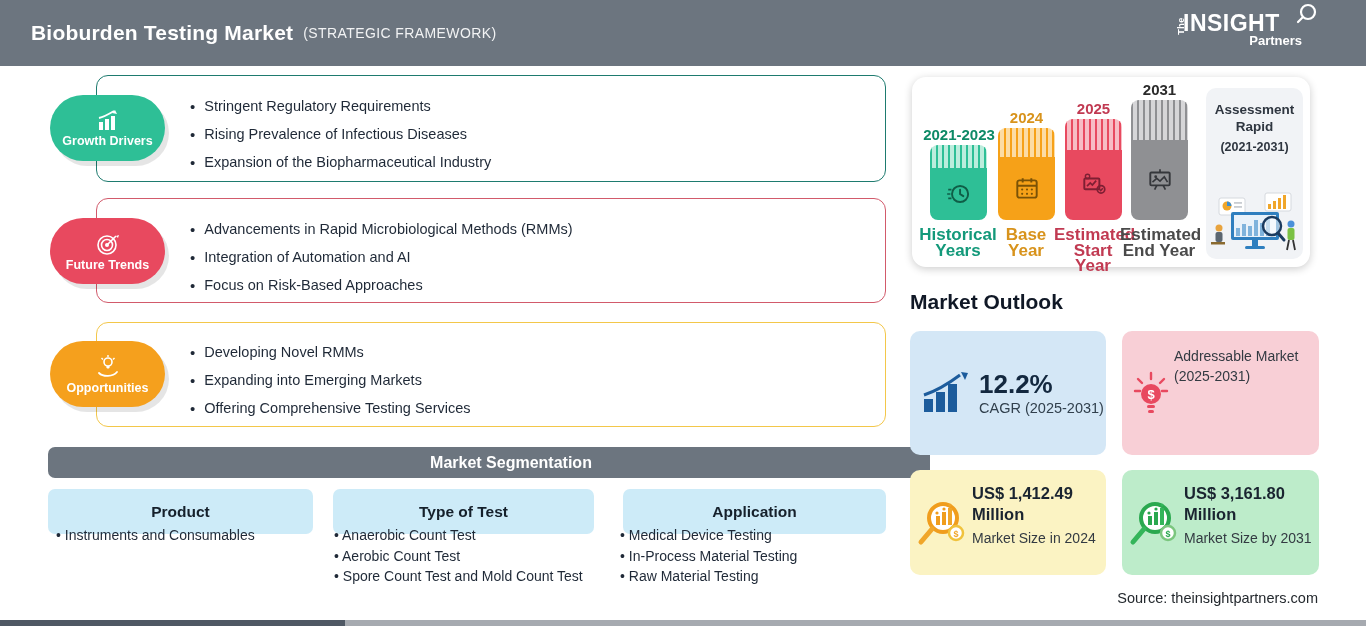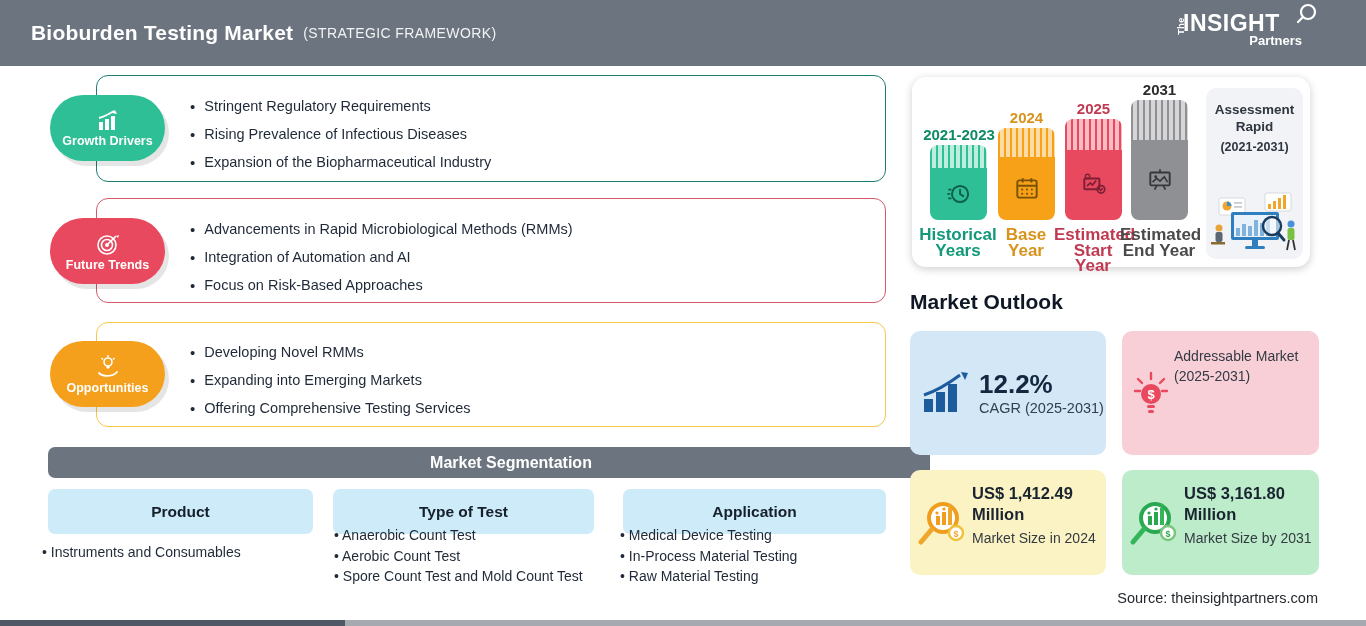--- a/index.html
+++ b/index.html
@@ -39,21 +39,21 @@
 
   
   .segbar{position:absolute;left:48px;top:447px;width:838px;height:31px;background:#6C757F;
           border-radius:7px;display:flex;align-items:center;justify-content:center;
           color:#fff;font-weight:700;font-size:16px;padding-left:44px;}
   .seghead{position:absolute;top:489px;height:45px;background:#CDEBF8;border-radius:7px;
            display:flex;align-items:center;justify-content:center;font-weight:700;
            font-size:15.5px;color:#15202B;}
   .seghead1{left:48px;width:265px;} .seghead2{left:333px;width:261px;} .seghead3{left:623px;width:263px;}
   .seglist{position:absolute;top:525px;list-style:none;margin:0;padding:0;}
-  .seglist1{left:42px;width:280px;margin-top:17px;} .seglist2{left:334px;width:280px;} .seglist3{left:620px;width:270px;}
+  .seglist1{left:56px;width:280px;} .seglist2{left:334px;width:280px;} .seglist3{left:620px;width:270px;}
   .seglist li{font-size:14px;color:#1F2937;line-height:20.5px;white-space:nowrap;}
   .seglist li::before{content:"• ";color:#1F2937;}
 
   
   .tcard{position:absolute;left:912px;top:77px;width:398px;height:190px;background:#fff;
          border-radius:14px;box-shadow:0 2px 8px rgba(0,0,0,.20);}
   .tbar{position:absolute;width:57px;border-radius:8px;overflow:hidden;display:flex;flex-direction:column;z-index:2;}
   .tbar .solid{flex:1;display:flex;align-items:center;justify-content:center;}
   .tbar1{left:930px;top:145px;height:75px;}
   .tbar1 .stripes{height:23px;background:repeating-linear-gradient(90deg,#2EBF96 0 2px,#BCEDDD 2px 6px);}

